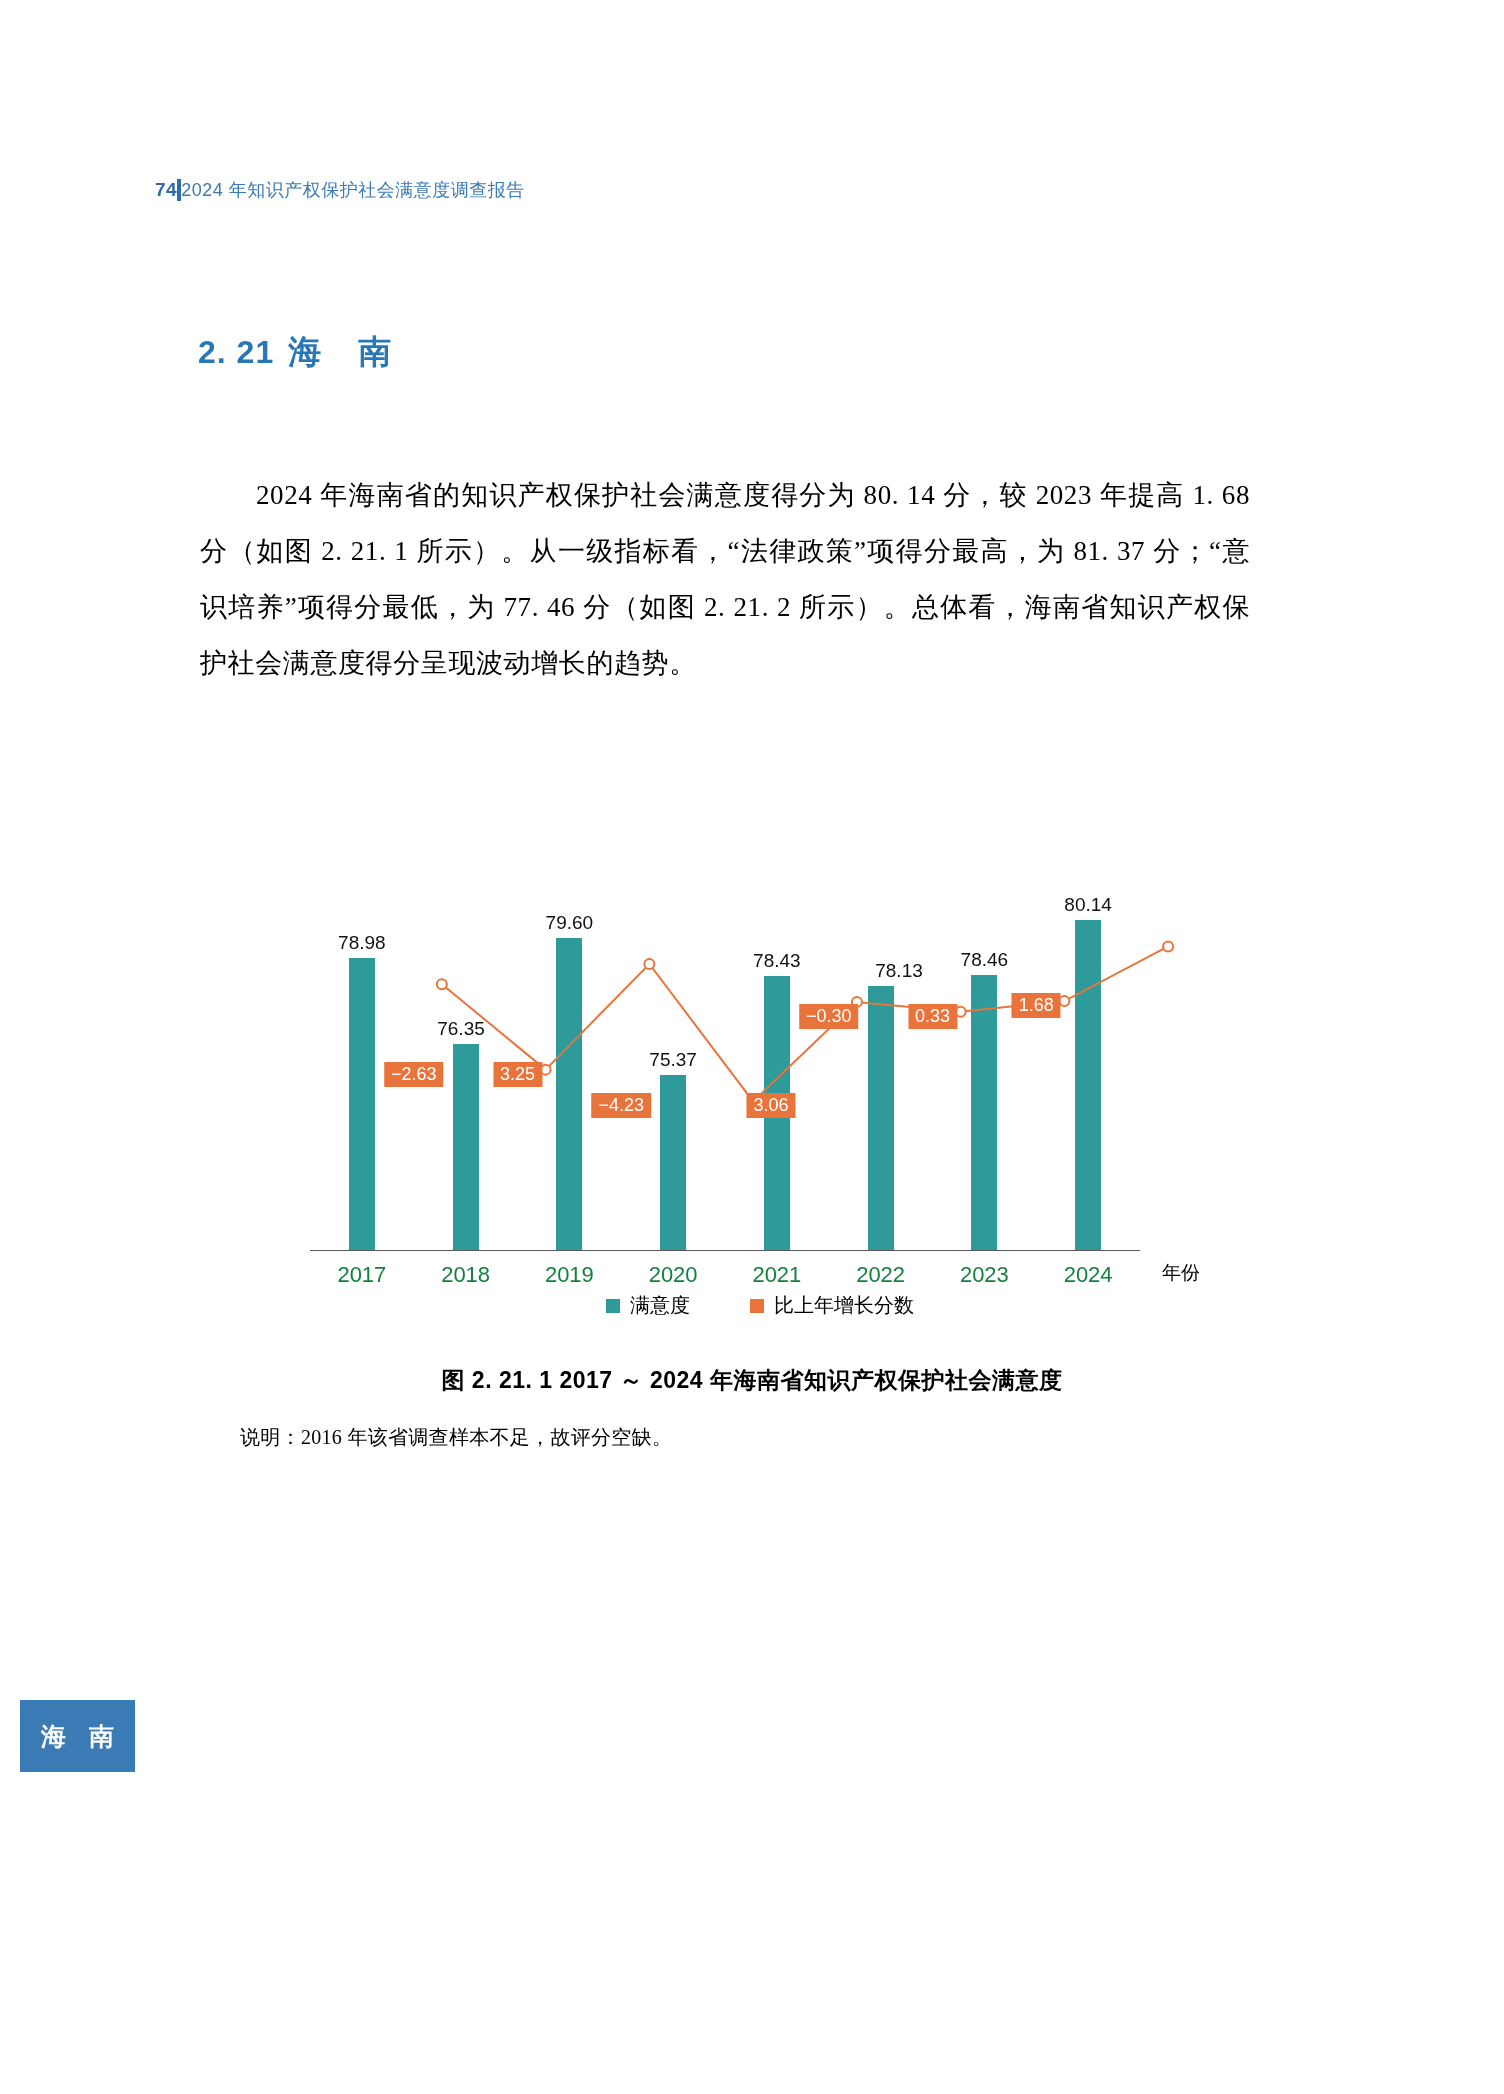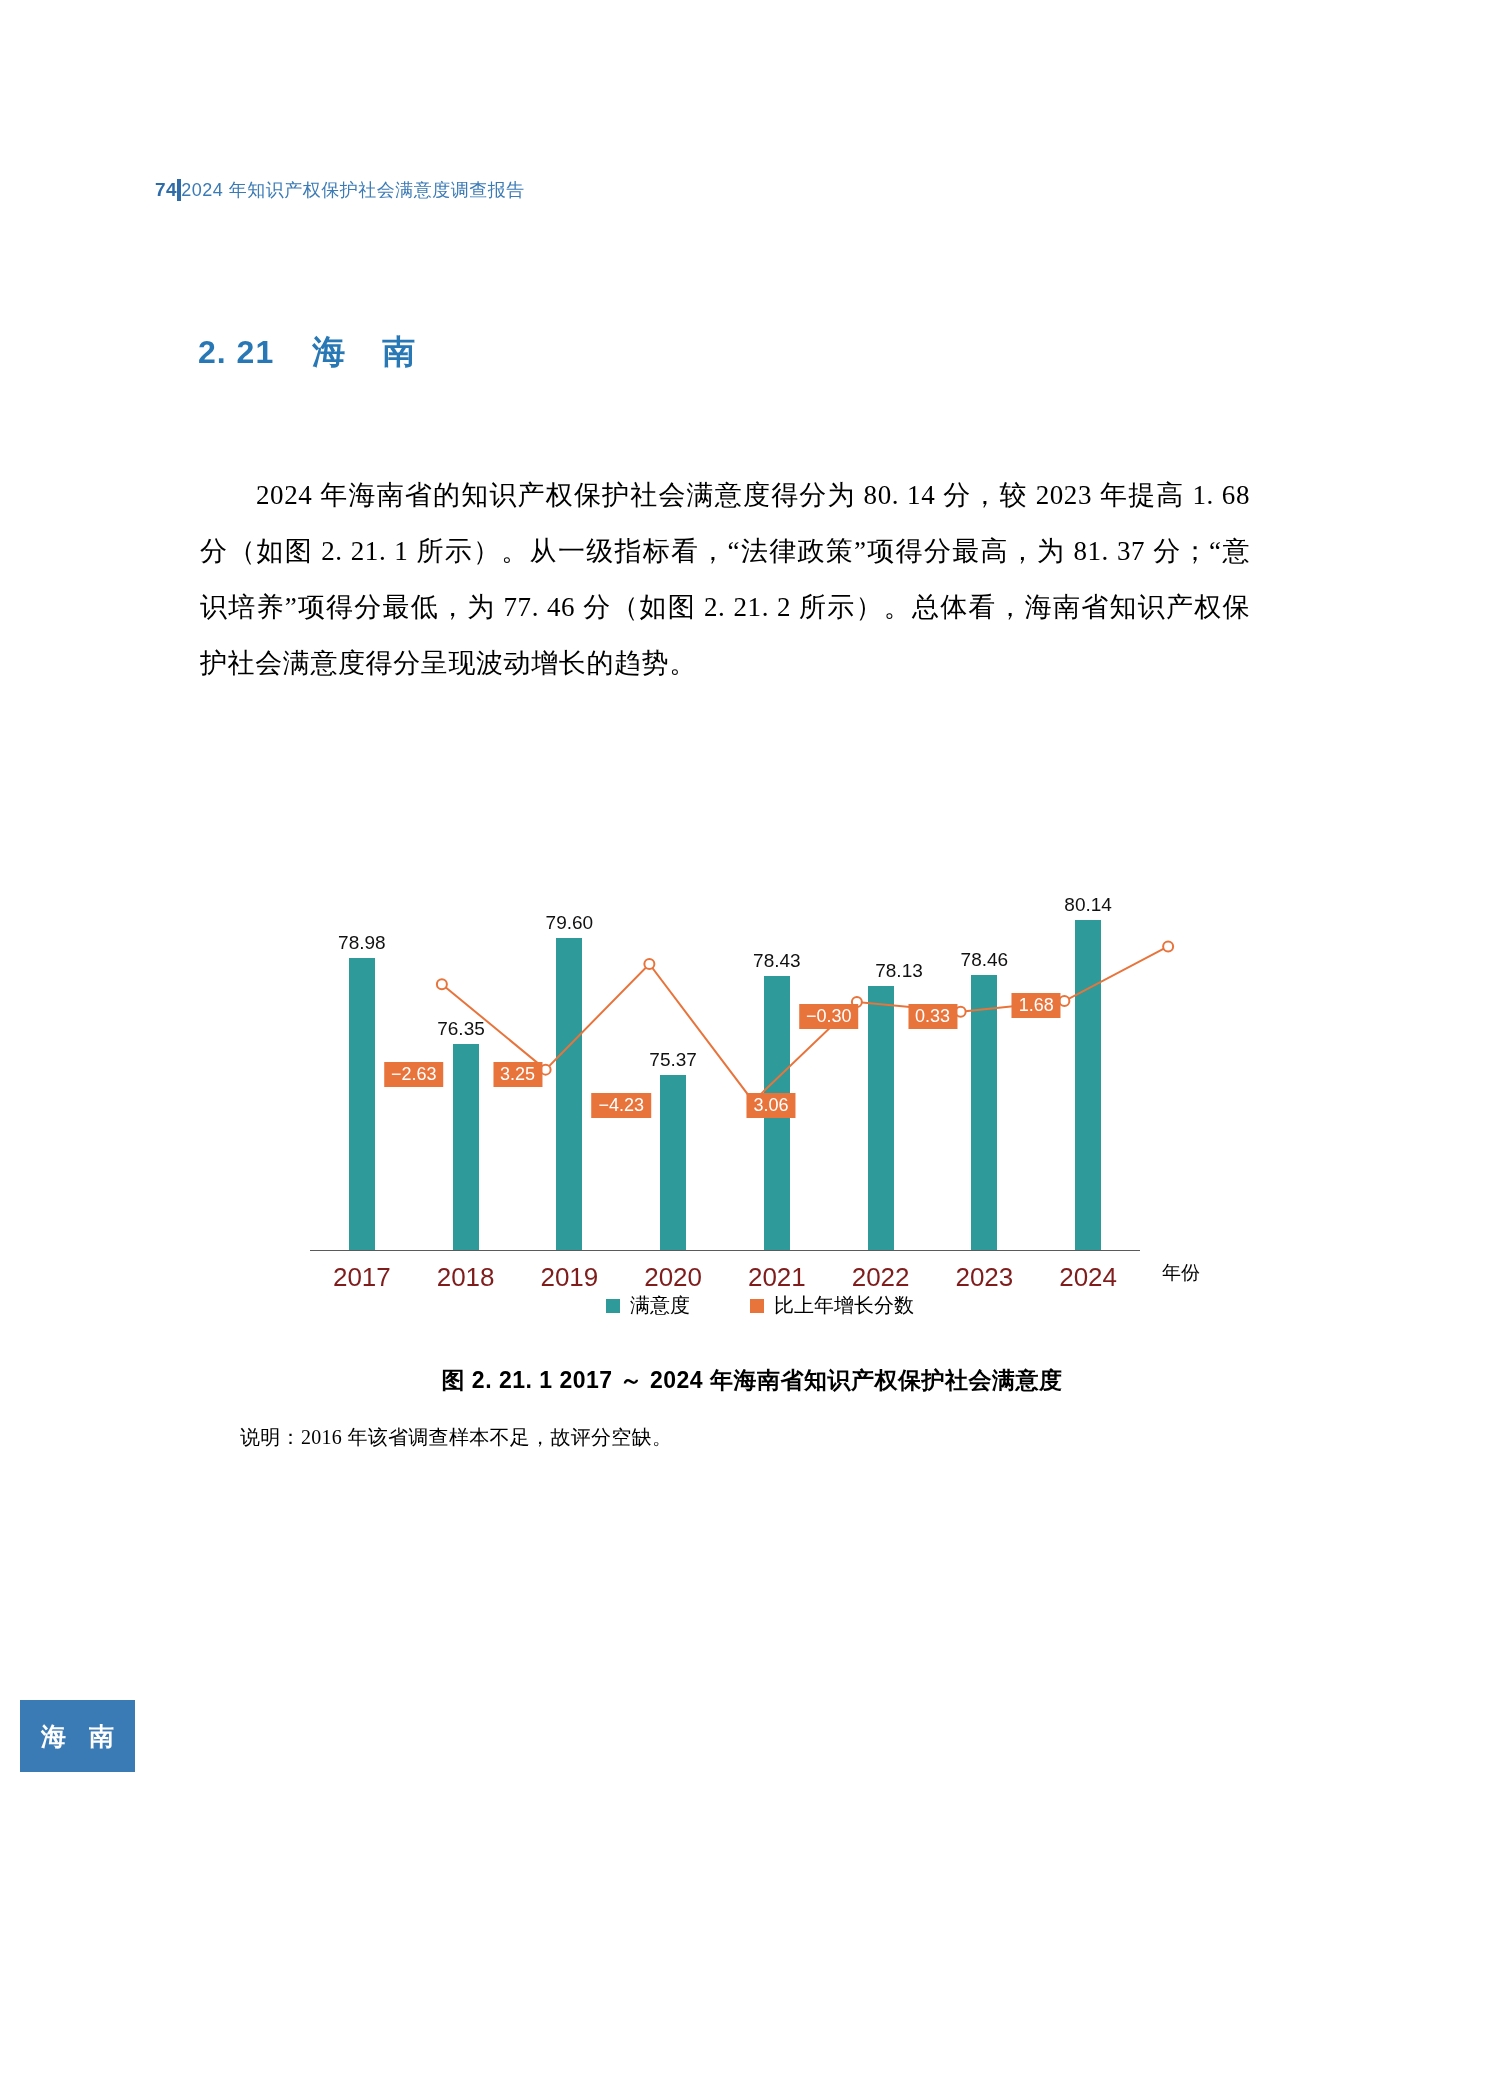--- a/index.html
+++ b/index.html
@@ -43,21 +43,21 @@
     letter-spacing: .5px;
   }
 
   
   .section-heading {
     position: absolute;
     left: 198px;
     top: 330px;
     display: flex;
     align-items: baseline;
-    gap: 38px;
+    gap: 14px;
     color: #2878b5;
     font-family: "Liberation Sans", sans-serif;
     font-weight: 700;
     font-size: 33px;
     letter-spacing: 1px;
   }
   .section-heading .num { font-size: 32px; }
   .section-heading .name { font-size: 33px; letter-spacing: 14px; }
 
   
@@ -107,22 +107,22 @@
     font-family: "Liberation Sans", sans-serif;
     font-size: 19px;
     color: #111;
     transform: translateX(-50%);
     white-space: nowrap;
   }
   .x-label {
     position: absolute;
     top: 432px;
     font-family: "Liberation Sans", sans-serif;
-    font-size: 26px;
-    color: #7f1d1d;
+    font-size: 22px;
+    color: #15803d;
     transform: translateX(-50%);
   }
   .x-axis-title {
     position: absolute;
     left: 932px;
     top: 430px;
     font-size: 19px;
     font-family: "Liberation Sans", sans-serif;
   }
   .line-svg {

